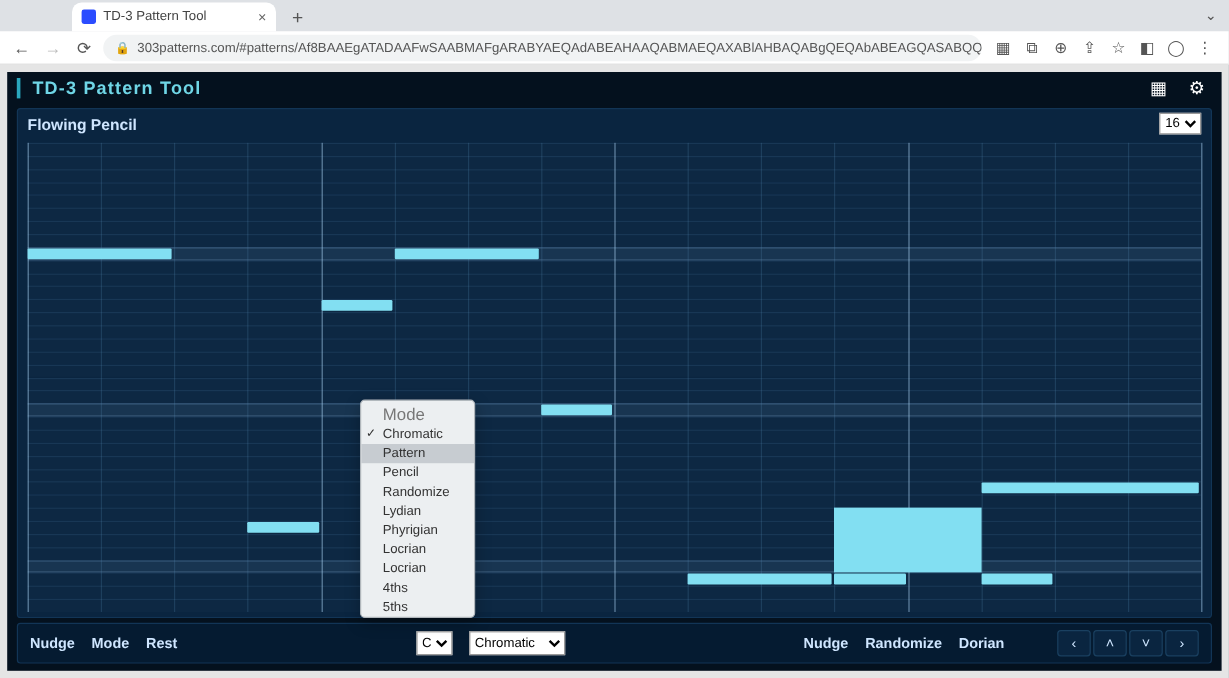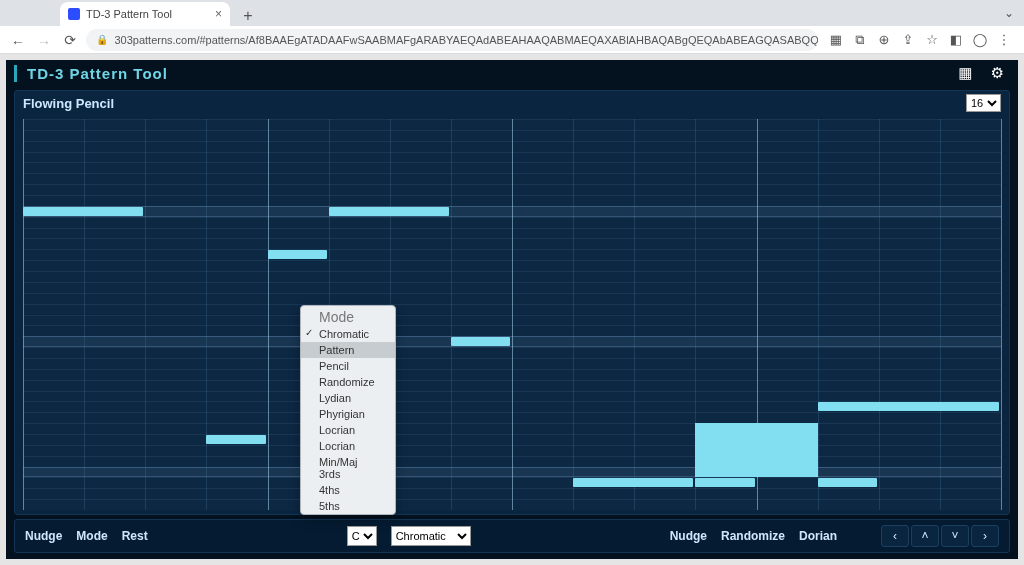--- a/index.html
+++ b/index.html
@@ -256,19 +256,18 @@
       <div class="grp">Mode</div>
 
     <div class="opt checked">Chromatic</div>
         <div class="opt hover">Pattern</div>
         <div class="opt">Pencil</div>
         <div class="opt">Randomize</div>
         <div class="opt">Lydian</div>
         <div class="opt">Phyrigian</div>
         <div class="opt">Locrian</div>
         <div class="opt">Locrian</div>
-        <div class="opt">Min/Maj 3rds</div>
         <div class="opt">4ths</div>
         <div class="opt">5ths</div>
       </div>
 
   </div>
 </div>
 
 </body></html>

